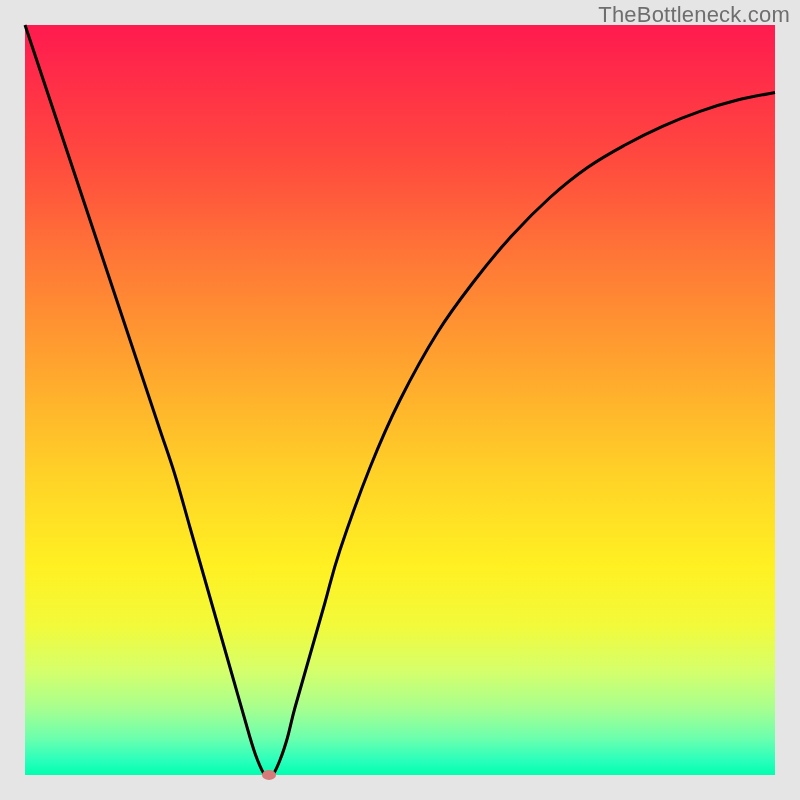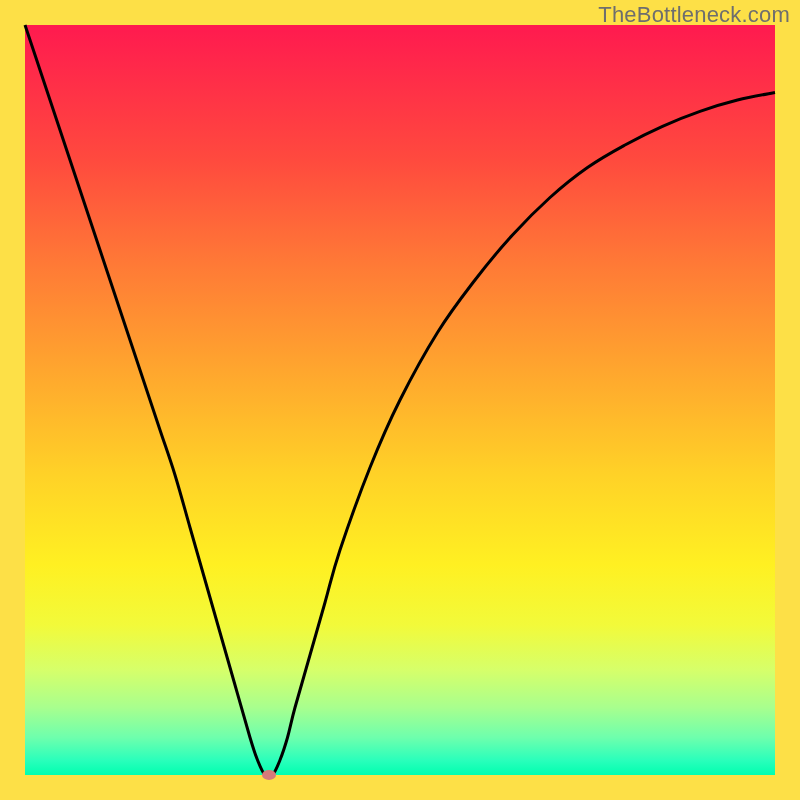--- a/index.html
+++ b/index.html
@@ -10,21 +10,21 @@
     background: #000;
     overflow: hidden;
     font-family: Arial, Helvetica, sans-serif;
   }
   .frame {
     position: absolute;
     top: 0;
     left: 0;
     width: 800px;
     height: 800px;
-    background: #fde047;
+    background: #e5e5e5;
   }
   .plot {
     position: absolute;
     top: 25px;
     left: 25px;
     width: 750px;
     height: 750px;
     background: linear-gradient(
       to bottom,
       #ff1a4f 0%,

